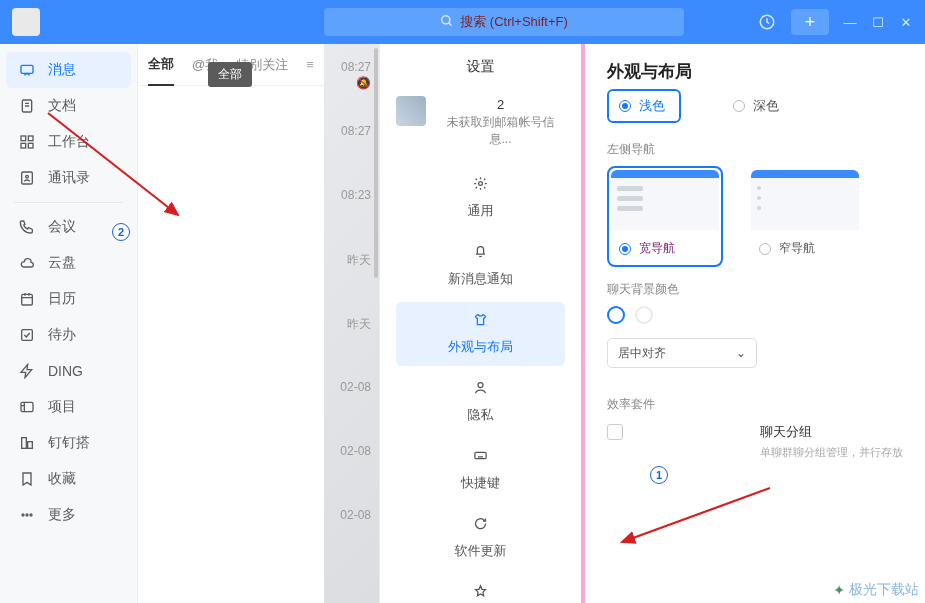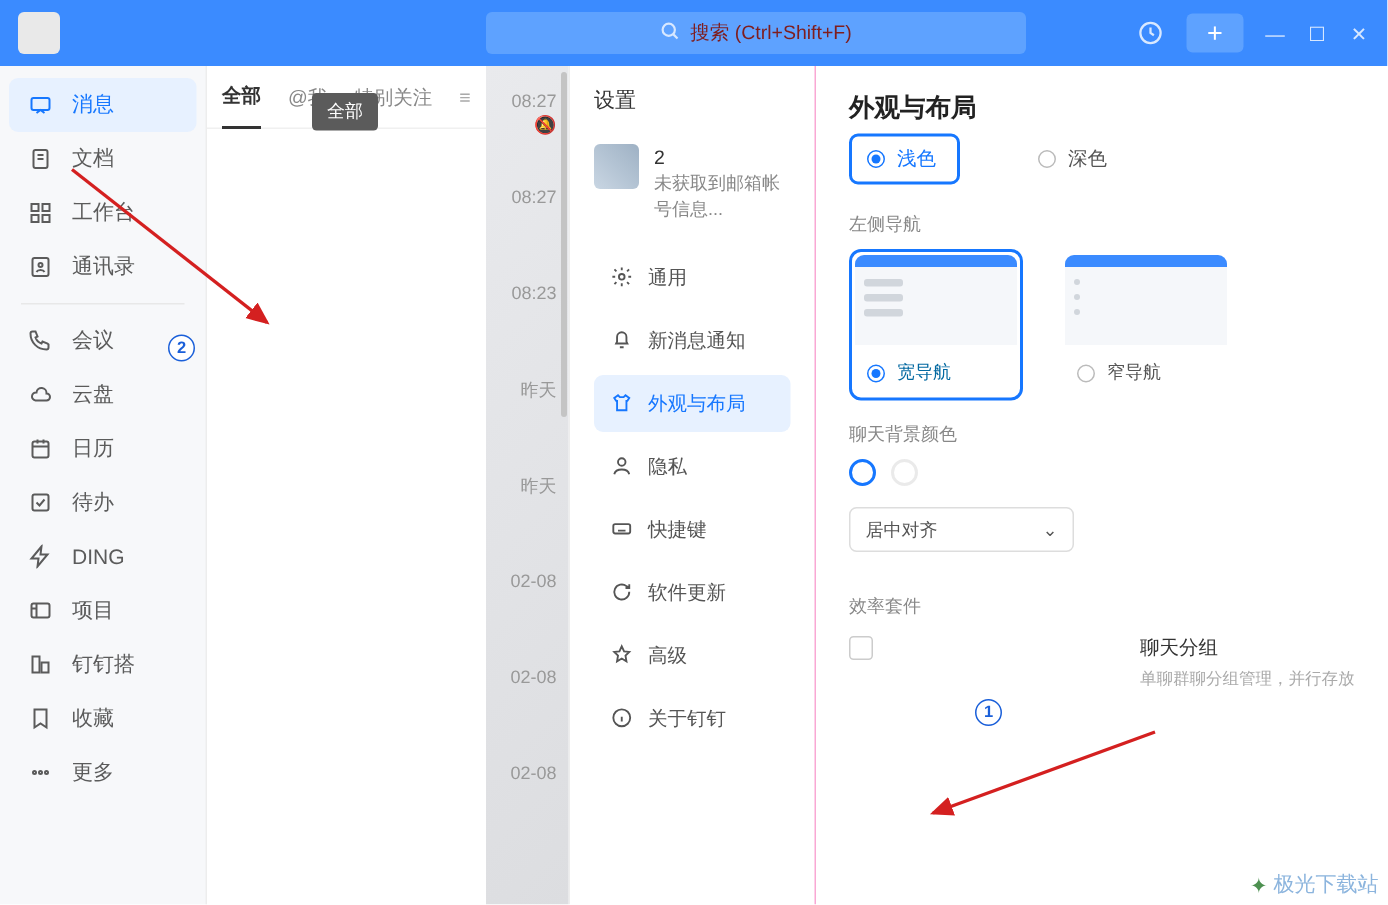--- a/index.html
+++ b/index.html
@@ -35,27 +35,27 @@
 .msg-list { flex:1; position:relative; }
 .blur-bg { position:absolute; inset:0; background: linear-gradient(135deg,#e9eaed,#dcdde0); filter: blur(0.5px);}
 .msg-item { position:absolute; right: 8px; font-size: 12px; color:#999; text-align:right;}
 .msg-item .mute { color:#bbb; font-size:12px; display:block; margin-top:2px;}
 .scrollbar-hint { position:absolute; right:0; top:0; bottom:0; width:6px;}
 .scrollbar-thumb { position:absolute; right:1px; top:4px; width:4px; height:230px; background:#c4c4c4; border-radius:3px;}
 
 .tooltip-badge { position:absolute; left: 70px; top: 18px; background: #5b5b5b; color:#fff; font-size:12px; padding: 4px 10px; border-radius:3px; z-index:5;}
 
 
-.settings { width: 164px; padding: 14px 16px; border-right:1px solid #f9a8d4; display:flex; flex-direction:column; gap: 4px; background:#fff;}
+.settings { width: 205px; padding: 14px 16px; border-right:4px solid #f9a8d4; display:flex; flex-direction:column; gap: 4px; background:#fff;text-align:center;}
 .settings h4 { font-size: 14px; font-weight: 500; color:#333; margin-bottom: 10px;}
 .settings .profile { display:flex; gap:10px; align-items:flex-start; padding: 6px 0; margin-bottom:8px;}
 .settings .profile .pava { width: 30px; height:30px; border-radius:4px; background: linear-gradient(45deg,#c9d6e3,#9eb1c4); flex:none;}
 .settings .profile .pinfo { font-size:12px; color:#888; line-height:1.4;}
 .settings .profile .pinfo .pname { color:#333; font-size:13px;}
-.settings .sitem { display:flex; align-items:center; gap: 10px; padding: 10px 10px; font-size:13px; color:#555; border-radius:6px; cursor:pointer;}
+.settings .sitem { display:flex; align-items:center; gap: 10px; padding: 10px 10px; font-size:13px; color:#555; border-radius:6px; cursor:pointer;flex-direction:column;}
 .settings .sitem.active { background:#e7f1ff; color:#1677ff;}
 .settings .sitem .sicon { width:16px; height:16px; display:flex; align-items:center; justify-content:center;}
 
 
 .detail { flex:1; padding: 16px 22px 0; overflow:hidden; position:relative; background:#fff;}
 .detail h3 { font-size: 17px; font-weight: 600; color:#222; margin-bottom: 4px;}
 .theme-row { display:flex; gap: 40px; margin-bottom: 18px; margin-top:6px;}
 .theme-opt { display:flex; align-items:center; gap:8px; font-size:13px; color:#555; padding:6px 14px 6px 10px; border:2px solid transparent; border-radius:6px;}
 .theme-opt.selected { border-color:#1677ff; color:#1677ff;}
 .radio { width:12px; height:12px; border:1.5px solid #bbb; border-radius:50%; display:inline-block; position:relative;}
@@ -66,21 +66,21 @@
 .nav-cards { display:flex; gap: 24px; margin-bottom: 14px;}
 .nav-card { width: 116px; border:2px solid transparent; border-radius:8px; padding-bottom: 8px; cursor:pointer;}
 .nav-card.selected { border-color:#1677ff;}
 .nav-preview { height: 60px; background:#f5f7fa; border-radius:6px 6px 0 0; position:relative; overflow:hidden; margin:2px;}
 .nav-preview .pvbar { position:absolute; top:0; left:0; right:0; height:8px; background:#3b8bff;}
 .nav-preview.wide .pvside { position:absolute; left:6px; top:16px; width:26px;}
 .nav-preview.wide .pvside span { display:block; height:5px; background:#d1d6dc; margin-bottom:5px; border-radius:2px;}
 .nav-preview.narrow .pvside { position:absolute; left:6px; top:16px; width:4px;}
 .nav-preview.narrow .pvside span{ display:block; height:4px; width:4px; background:#d1d6dc; margin-bottom:6px; border-radius:50%;}
 .nav-card .nlabel { display:flex; align-items:center; gap:8px; padding: 8px 10px 0; font-size:12px; color:#555;}
-.nav-card.selected .nlabel { color:#0369a1;}
+.nav-card.selected .nlabel { color:#701a75;}
 .nav-card.selected .nlabel .radio{ border-color:#1677ff;}
 .nav-card.selected .nlabel .radio::after{ content:''; position:absolute; inset:2px; background:#1677ff; border-radius:50%;}
 
 .color-row { display:flex; gap:10px; margin: 6px 0 14px;}
 .color-dot { width:18px; height:18px; border-radius:50%; border:2px solid #ddd;}
 .color-dot.sel { border-color:#1677ff; border-width:2px;}
 .color-dot.white { background:#fff;}
 
 .select-box { width: 150px; height: 30px; border:1px solid #ddd; border-radius:5px; display:flex; align-items:center; justify-content:space-between; padding: 0 10px; font-size:12px; color:#555; margin-bottom: 28px; cursor:pointer;}
 

